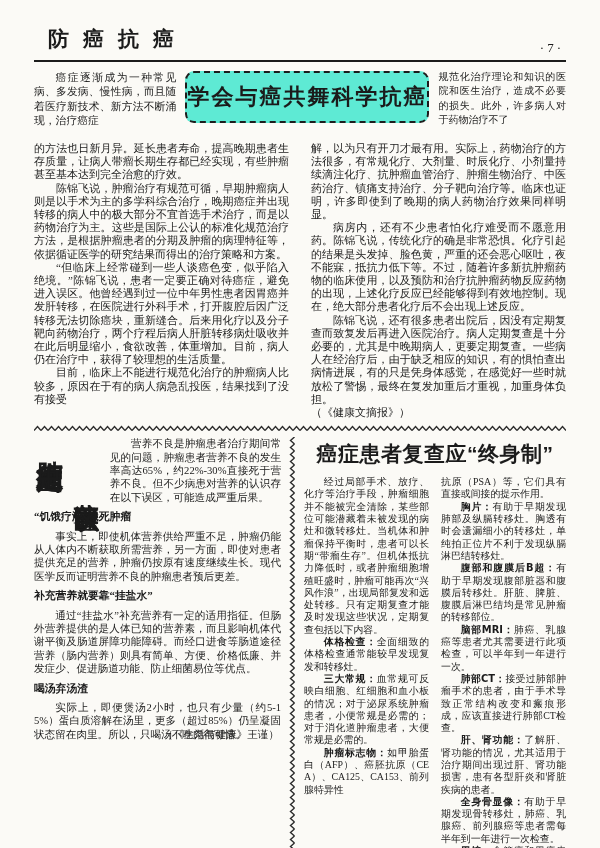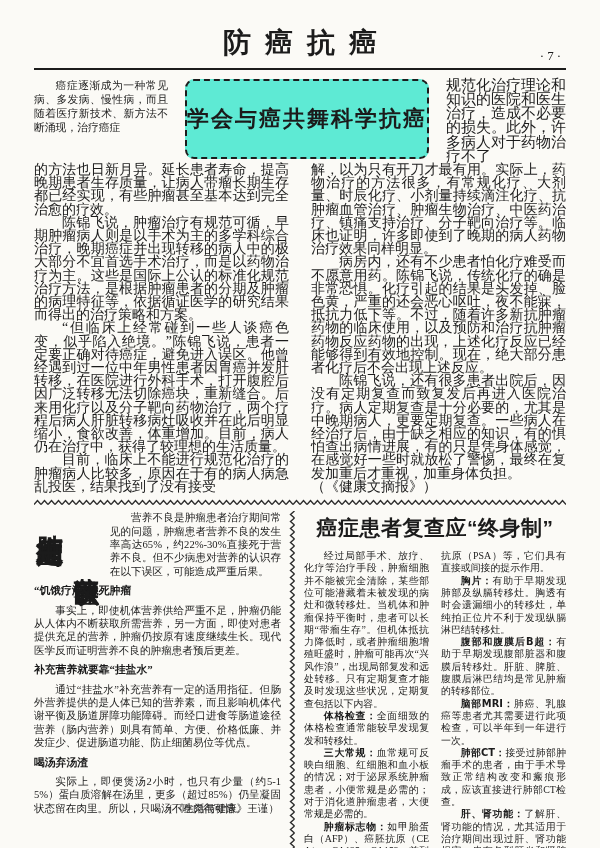--- a/index.html
+++ b/index.html
@@ -5,43 +5,43 @@
   html,body{margin:0;padding:0;background:#9a9a9a;}
   .page{
     width:600px;height:848px;box-sizing:border-box;margin:0 auto;
     background:#fbfaf6;color:#1b1b1b;overflow:hidden;position:relative;
     font-family:"Liberation Serif","DejaVu Serif",serif;
     padding:28px 34px 0 34px;
   }
   
   .masthead{position:relative;border-bottom:2.5px solid #1c1c1c;padding-bottom:9px;}
   .masthead-title{
-    text-align:center;font-family:"DejaVu Sans",sans-serif;font-weight:bold;
-    font-size:28px;letter-spacing:14px;padding-left:14px;line-height:1.1;
+    font-family:"DejaVu Sans",sans-serif;font-weight:bold;
+    font-size:21px;letter-spacing:14px;padding-left:14px;line-height:1.1;
   }
   .page-number{position:absolute;right:2px;bottom:4px;font-size:13px;letter-spacing:3px;}
   
   .jt{text-align:justify;text-justify:inter-character;word-break:break-all;}
   p.para{margin:0;}
   .ind{text-indent:2em;}
   .lead{font-family:"DejaVu Sans",sans-serif;font-weight:bold;}
   
   .a1{margin-top:8px;}
-  .a1-row1{display:flex;gap:12px;align-items:stretch;}
+  .a1-row1{display:flex;gap:4px;align-items:stretch;}
   .a1-introL{width:164px;font-size:10.8px;line-height:14.2px;}
-  .a1-introR{width:147px;font-size:15px;line-height:14.2px;}
+  .a1-introR{width:147px;font-size:10px;line-height:14.2px;}
   .a1-box{
     flex:1;border:2.5px dashed #1c1c1c;border-radius:9px;margin:1px 5px 4px 5px;
     display:flex;align-items:center;justify-content:center;background:#5eead4;
   }
   .a1-box h1{
     margin:0;font-family:"DejaVu Sans",sans-serif;font-weight:900;
     font-size:22px;letter-spacing:2px;white-space:nowrap;
   }
-  .a1-row2{display:flex;gap:22px;margin-top:0;font-size:14px;line-height:13.2px;}
+  .a1-row2{display:flex;gap:22px;margin-top:15px;font-size:11px;line-height:13.2px;}
   .a1-col{flex:1;min-width:0;}
   .attr{text-align:left;padding-right:16px;margin:0;}
   
   .zz-h{height:7px;margin:6px 0 5px 0;}
   .zz-h svg{display:block;}
   .zz-v{width:7px;align-self:stretch;}
   .zz-v svg{display:block;height:100%;}
   
   .bottom{display:flex;gap:8px;align-items:stretch;}
   

